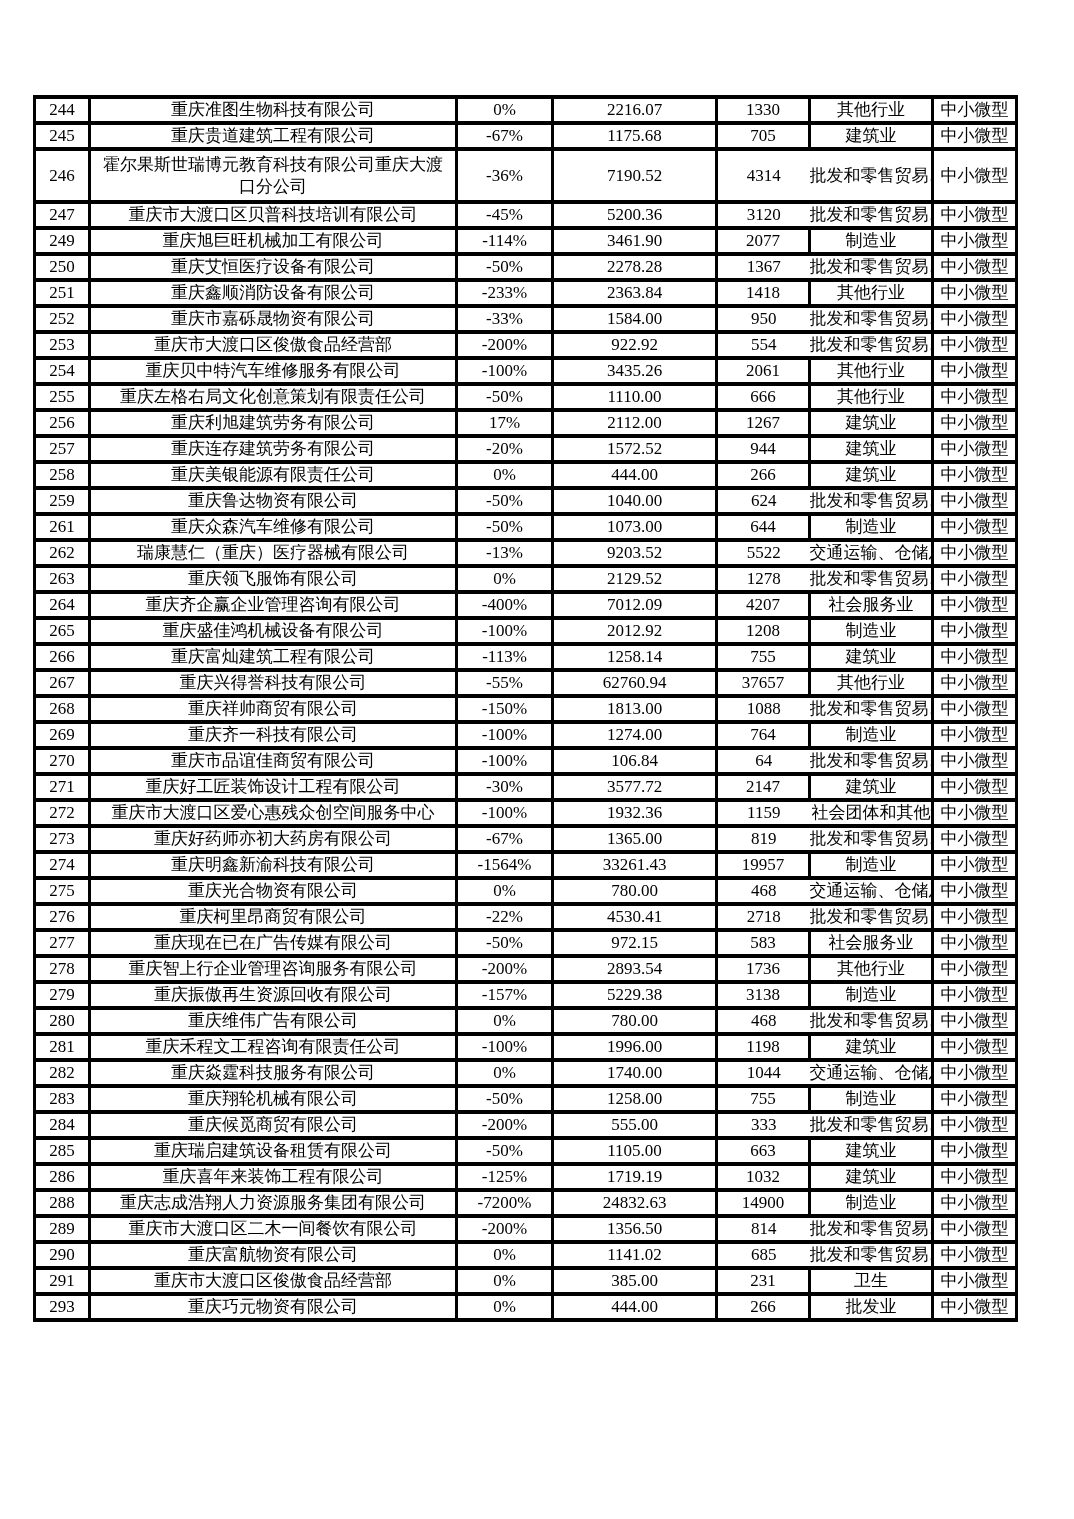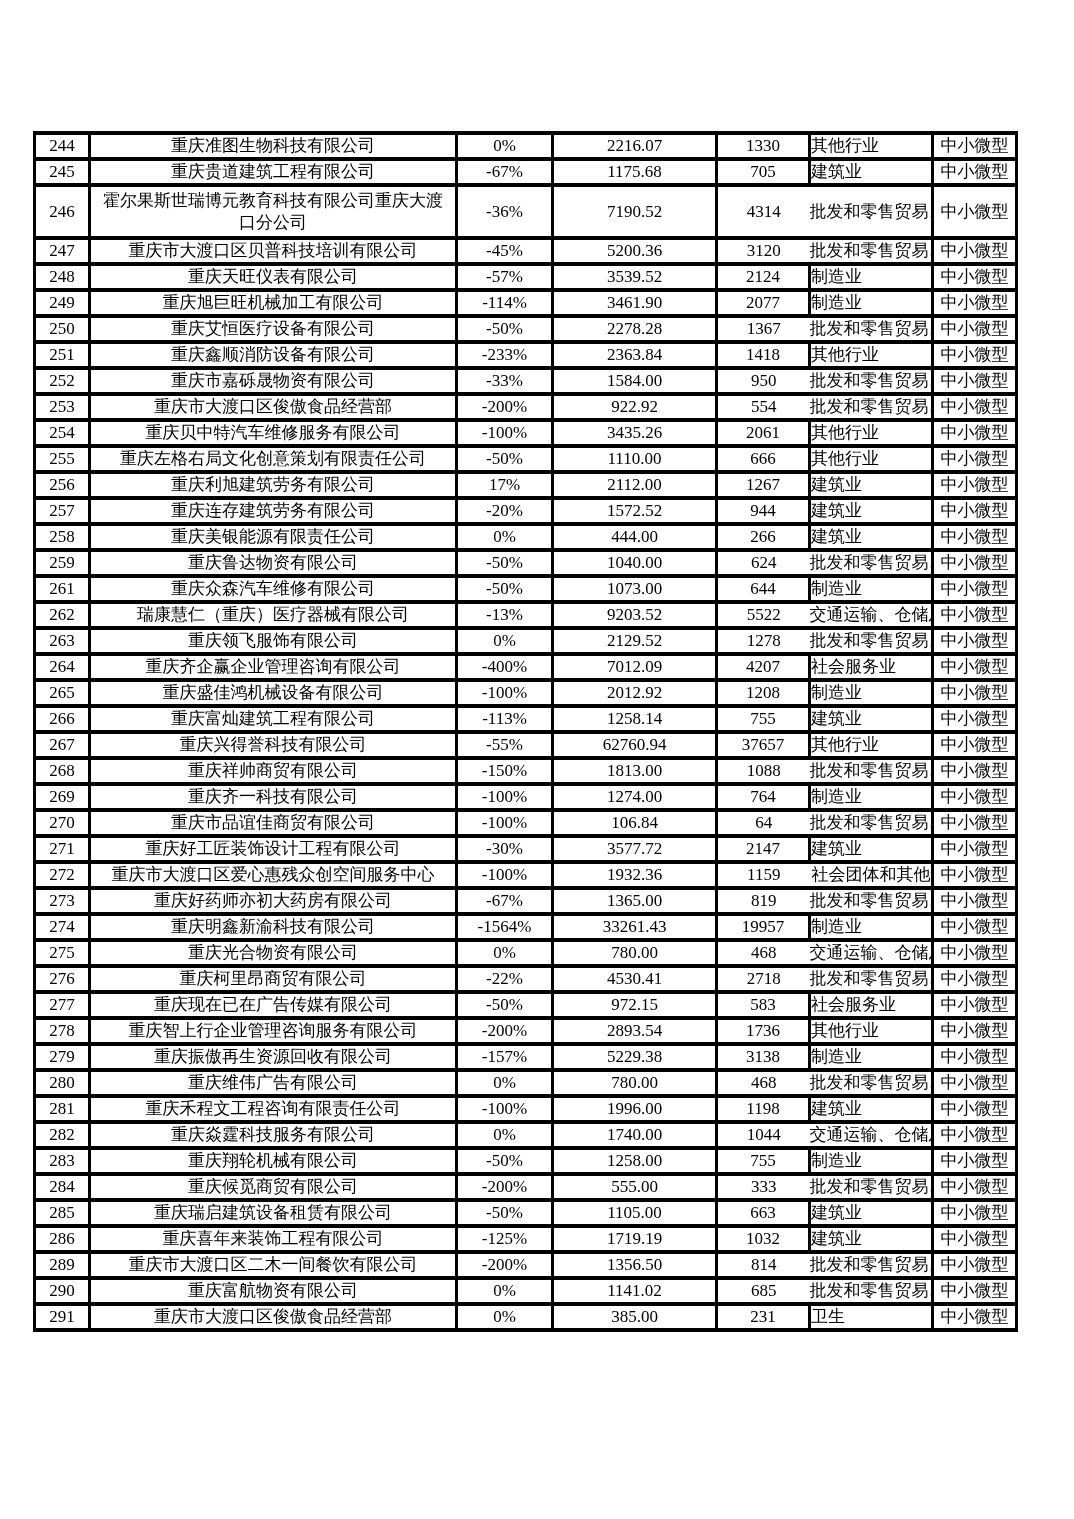--- a/index.html
+++ b/index.html
@@ -1,28 +1,28 @@
 <!DOCTYPE html>
 <html><head>
 <meta charset="utf-8">
 <style>
   html,body{margin:0;padding:0;background:#ffffff;}
   body{width:1074px;height:1519px;position:relative;
        font-family:"Liberation Serif","DejaVu Serif",serif;color:#000;}
-  .sheet{position:absolute;left:33px;top:95px;margin-top:36px;}
+  .sheet{position:absolute;left:33px;top:95px;}
   table{border-collapse:collapse;table-layout:fixed;width:982px;}
   td{border-left:3px solid #000;border-right:3px solid #000;
      border-top:4px solid #000;border-bottom:4px solid #000;
      font-size:17px;line-height:22px;text-align:center;vertical-align:middle;
      padding:0;overflow:hidden;white-space:nowrap;}
   tr{height:26px;}
   tr.tall{height:53px;}
   .c-name{white-space:normal;padding:0 8px;}
   .c-ind{padding:0;}
-  .ind-wrap{display:block;width:100%;overflow:hidden;white-space:nowrap;text-align:left;}
+  .ind-wrap{display:block;width:100%;overflow:hidden;white-space:nowrap;text-align:center;}
   .ind-wrap.ind-left{text-align:left;padding-left:2px;}
   td.ovf{border-left:none;}
   td.no-r{border-right:none;}
 </style>
 </head>
 <body>
 
 <div class="sheet">
   <table>
     <colgroup>
@@ -73,31 +73,20 @@
           <td class="c-name">重庆市大渡口区贝普科技培训有限公司</td>
           <td class="c-pct">-45%</td>
           <td class="c-amt">5200.36</td>
           <td class="c-cnt no-r">3120</td>
           <td class="c-ind ovf">
             <span class="ind-wrap">批发和零售贸易、餐饮业</span>
           </td>
           <td class="c-size">中小微型</td>
         </tr>
         <tr>
-          <td class="c-no">248</td>
-          <td class="c-name">重庆天旺仪表有限公司</td>
-          <td class="c-pct">-57%</td>
-          <td class="c-amt">3539.52</td>
-          <td class="c-cnt">2124</td>
-          <td class="c-ind">
-            <span class="ind-wrap">制造业</span>
-          </td>
-          <td class="c-size">中小微型</td>
-        </tr>
-        <tr>
           <td class="c-no">249</td>
           <td class="c-name">重庆旭巨旺机械加工有限公司</td>
           <td class="c-pct">-114%</td>
           <td class="c-amt">3461.90</td>
           <td class="c-cnt">2077</td>
           <td class="c-ind">
             <span class="ind-wrap">制造业</span>
           </td>
           <td class="c-size">中小微型</td>
         </tr>
@@ -491,20 +480,31 @@
           <td class="c-name">重庆喜年来装饰工程有限公司</td>
           <td class="c-pct">-125%</td>
           <td class="c-amt">1719.19</td>
           <td class="c-cnt">1032</td>
           <td class="c-ind">
             <span class="ind-wrap">建筑业</span>
           </td>
           <td class="c-size">中小微型</td>
         </tr>
         <tr>
+          <td class="c-no">288</td>
+          <td class="c-name">重庆志成浩翔人力资源服务集团有限公司</td>
+          <td class="c-pct">-7200%</td>
+          <td class="c-amt">24832.63</td>
+          <td class="c-cnt">14900</td>
+          <td class="c-ind">
+            <span class="ind-wrap">制造业</span>
+          </td>
+          <td class="c-size">中小微型</td>
+        </tr>
+        <tr>
           <td class="c-no">289</td>
           <td class="c-name">重庆市大渡口区二木一间餐饮有限公司</td>
           <td class="c-pct">-200%</td>
           <td class="c-amt">1356.50</td>
           <td class="c-cnt no-r">814</td>
           <td class="c-ind ovf">
             <span class="ind-wrap">批发和零售贸易、餐饮业</span>
           </td>
           <td class="c-size">中小微型</td>
         </tr>
@@ -523,15 +523,26 @@
           <td class="c-no">291</td>
           <td class="c-name">重庆市大渡口区俊傲食品经营部</td>
           <td class="c-pct">0%</td>
           <td class="c-amt">385.00</td>
           <td class="c-cnt">231</td>
           <td class="c-ind">
             <span class="ind-wrap">卫生</span>
           </td>
           <td class="c-size">中小微型</td>
         </tr>
+        <tr>
+          <td class="c-no">293</td>
+          <td class="c-name">重庆巧元物资有限公司</td>
+          <td class="c-pct">0%</td>
+          <td class="c-amt">444.00</td>
+          <td class="c-cnt">266</td>
+          <td class="c-ind">
+            <span class="ind-wrap">批发业</span>
+          </td>
+          <td class="c-size">中小微型</td>
+        </tr>
       </tbody>
   </table>
 </div>
 
 </body></html>

